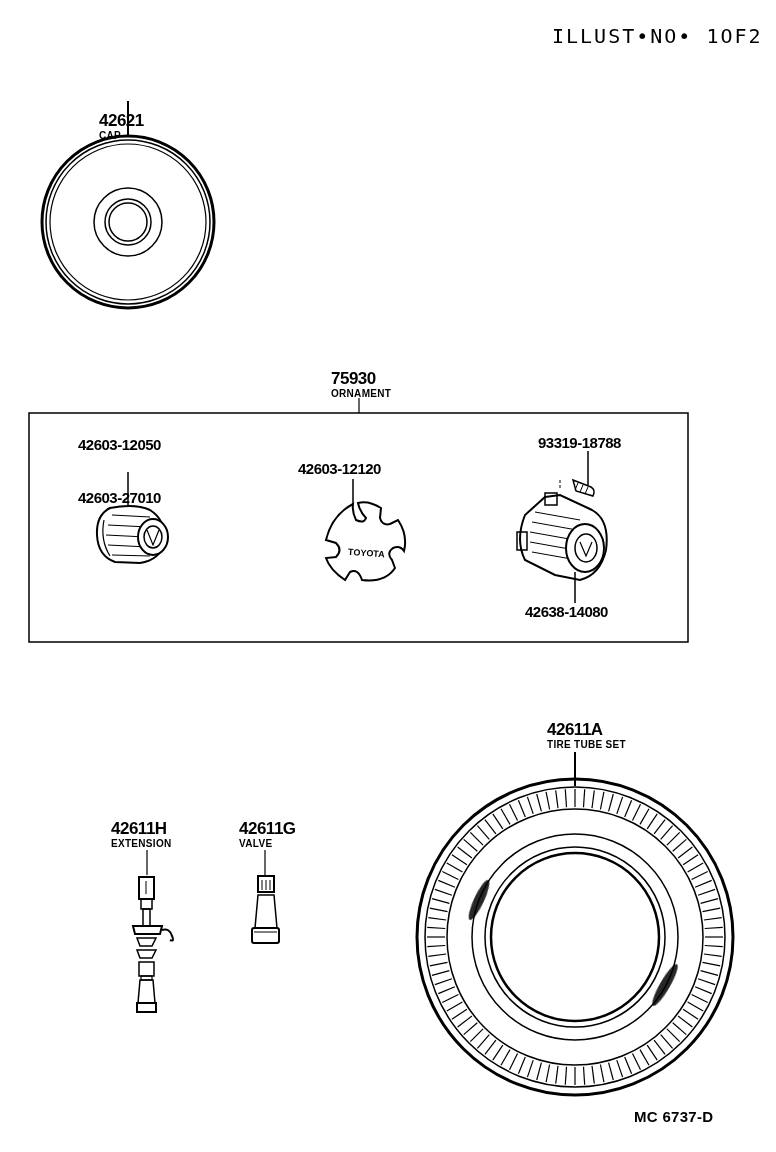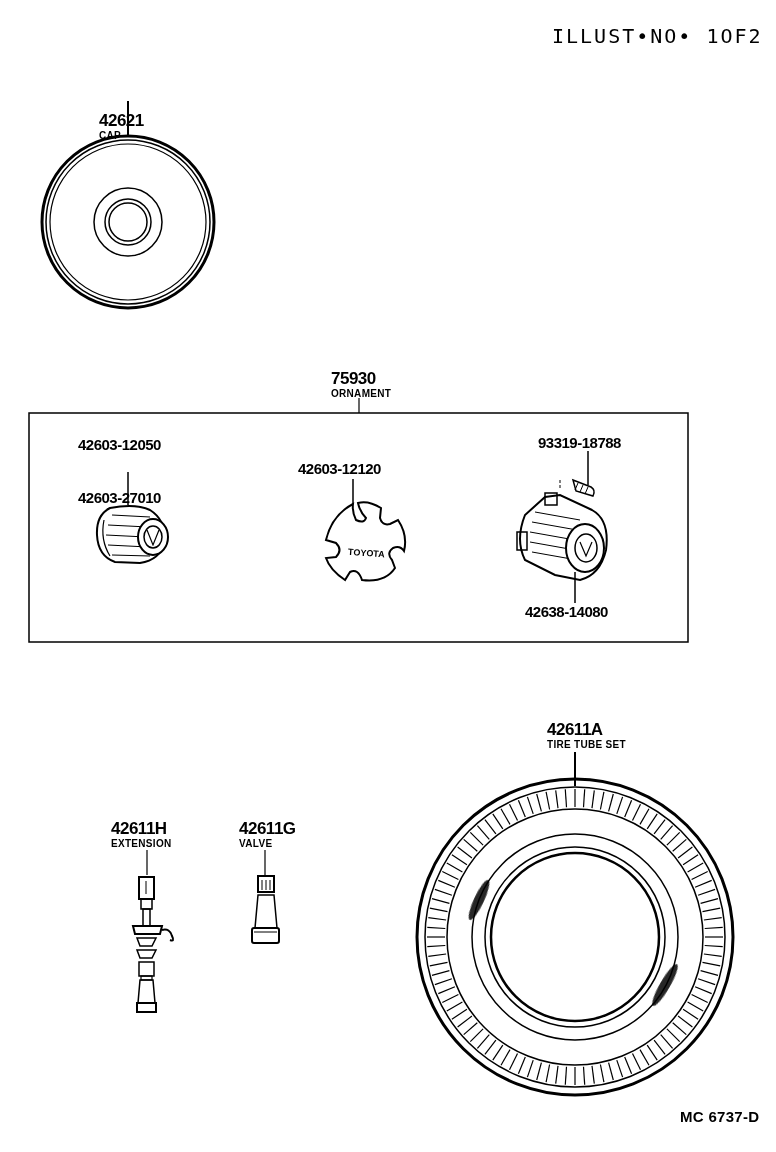--- a/index.html
+++ b/index.html
@@ -2,21 +2,21 @@
 <html><head>
   <meta charset="utf-8">
   <style>
     html, body { margin: 0; padding: 0; background: #ffffff; }
     body { width: 776px; height: 1152px; position: relative; overflow: hidden; font-family: "Liberation Sans", "DejaVu Sans", sans-serif; color: #000; }
     .abs { position: absolute; }
     .header-title { left: 552px; top: 24px; font-family: "DejaVu Sans Mono", "Liberation Mono", monospace; font-weight: normal; font-size: 20px; letter-spacing: 2px; }
     .pn { font-weight: bold; font-size: 17px; line-height: 17px; letter-spacing: -0.5px; }
     .pname { font-weight: bold; font-size: 10px; line-height: 13px; letter-spacing: 0.3px; }
     .label { position: absolute; white-space: nowrap; }
-    .footer-code { left: 634px; top: 1108px; font-size: 15px; font-weight: bold; letter-spacing: 0.3px; margin-left: 46px; }
+    .footer-code { left: 634px; top: 1108px; font-size: 15px; font-weight: bold; letter-spacing: 0.3px; }
     svg.art { position: absolute; left: 0; top: 0; }
   </style>
 </head>
 <body>
 
 <div class="abs header-title">ILLUST•NO• 1OF2</div>
 
 <div class="label" style="left:99px; top:70px;margin-top:42px;">
   <div class="pn">42621</div>
   <div class="pname">CAP</div>

